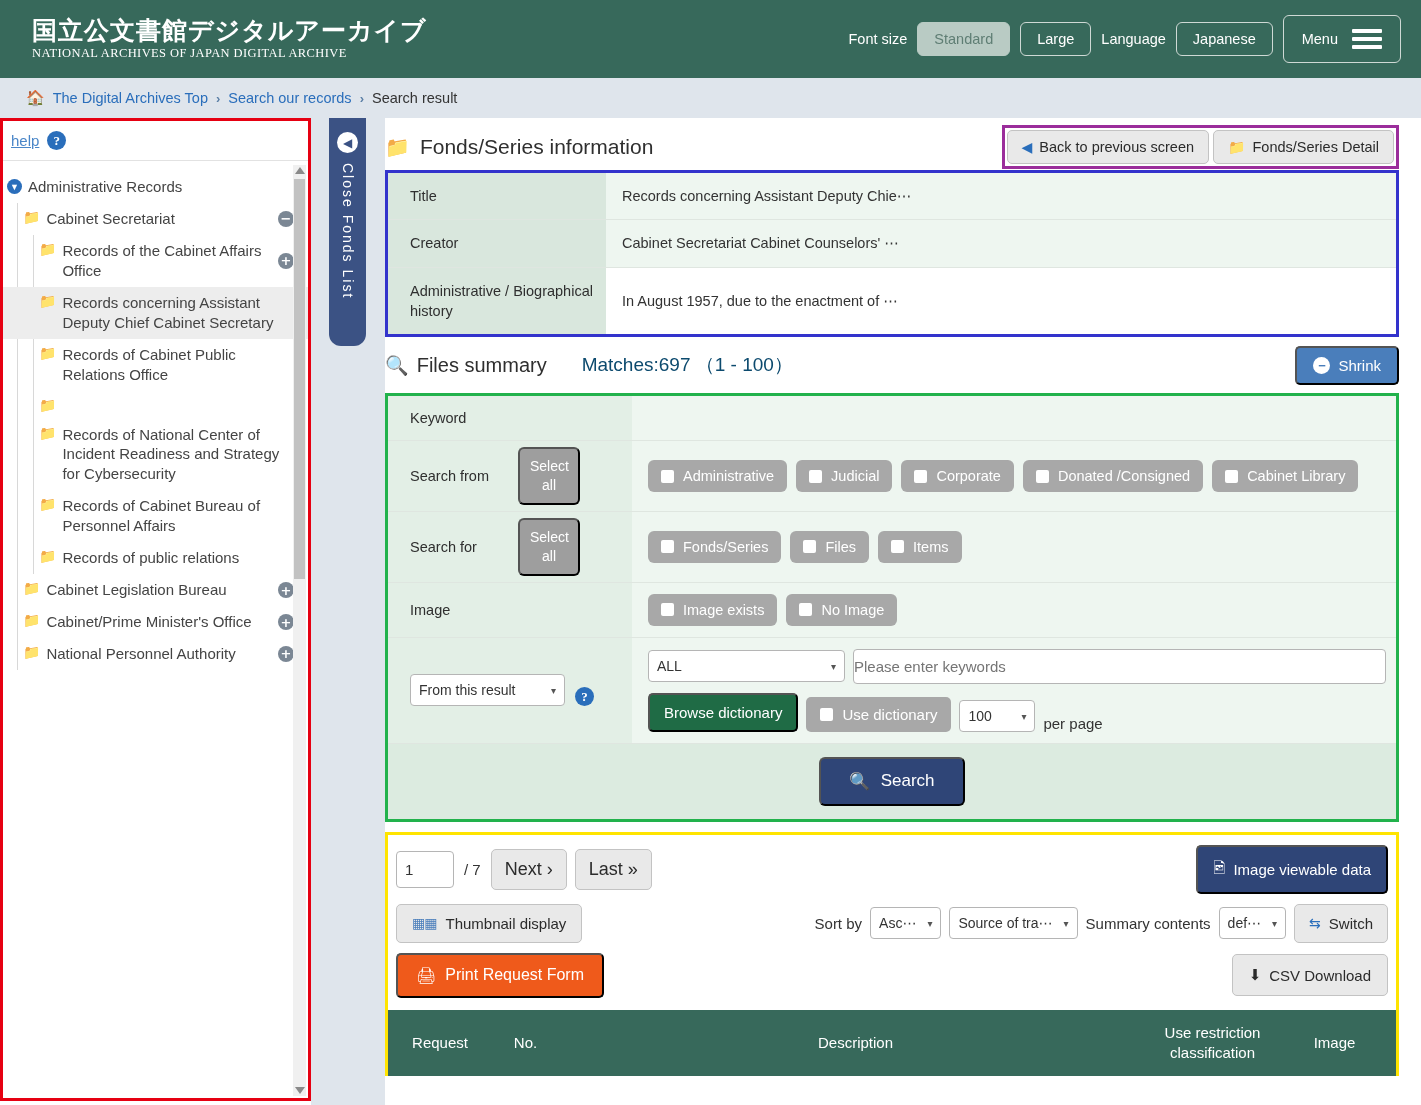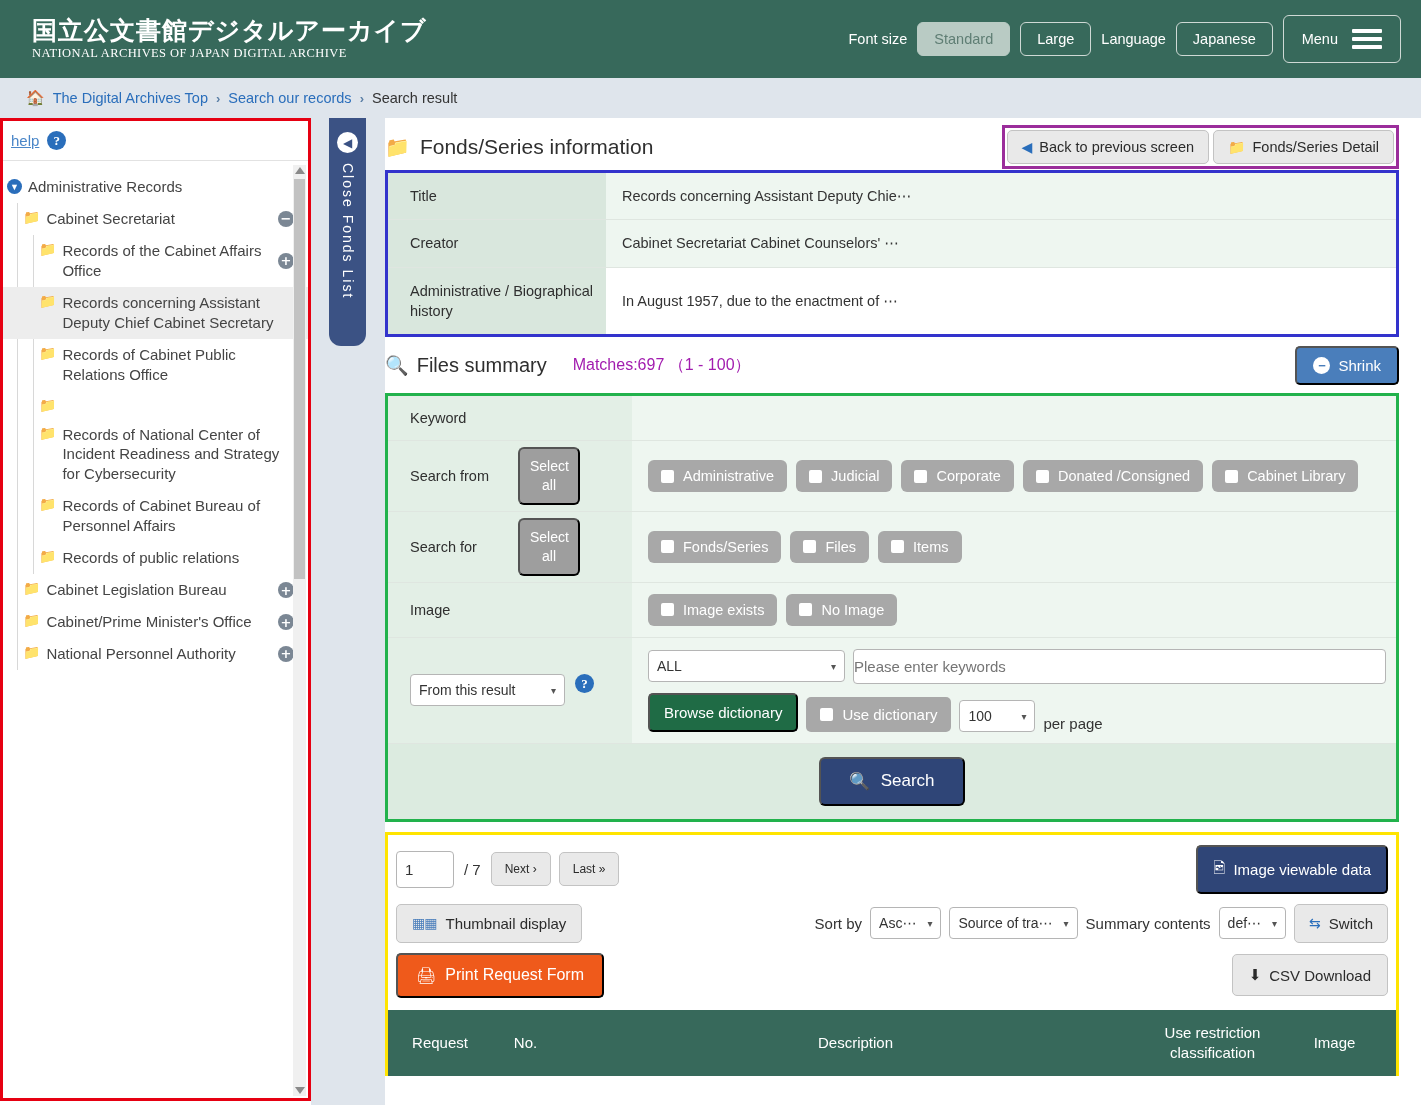--- a/index.html
+++ b/index.html
@@ -142,21 +142,21 @@
   table.info td { padding: 13px 16px; background:#eef6f0; color:#333; }
   table.info tr.alt td { background:#ffffff; }
   table.info tr.alt th { background:#d9e7dd; }
   .hlink { color:#2a6ebb; text-decoration:none; }
   .hfld { color:#4a4a4a; font-size:13px; margin-right:3px; }
 
   
   .fs-head { display:flex; align-items:center; height: 56px; }
   .fs-title { font-size: 20px; color:#2f2f2f; display:flex; align-items:center; gap:8px; }
   .fs-title .mag { color:#37695b; font-size:19px; font-weight:bold; }
-  .fs-matches { margin-left:26px; font-size:16px; color:#a21caf; }
+  .fs-matches { margin-left:35px; font-size:19px; color:#0c4a6e; }
   .shrink-btn {
     margin-left:auto; background:#4a7ebb; color:#fff; border-radius:5px;
     font-size:15px; padding: 9px 16px; display:flex; align-items:center; gap:8px;
   }
   .shrink-btn .minus {
     width:17px; height:17px; border-radius:50%; background:#fff; color:#4a7ebb;
     font-size:13px; font-weight:bold; display:flex; align-items:center; justify-content:center; line-height:1;
   }
 
   
@@ -172,21 +172,21 @@
     padding: 8px 10px; width: 62px; line-height:1.35; margin: 6px 0;
   }
   .rcell { background:#eef6f0; padding: 11px 10px 11px 16px; }
   .chipwrap { display:flex; flex-wrap:wrap; gap: 9px; }
   .chip {
     background:#a8a8a8; color:#fff; border-radius:6px; font-size:14.5px;
     padding: 8px 13px; display:inline-flex; align-items:center; gap:9px;
   }
   .cbx { width:13px; height:13px; background:#fff; border-radius:2px; display:inline-block; }
   .row-kw .lcell { background:#e3efe6; }
-  .selrow { display:flex; align-items:flex-start; gap:10px; padding: 12px 0 12px 22px; }
+  .selrow { display:flex; align-items:flex-end; gap:10px; padding: 12px 0 12px 22px; }
   .fsel {
     border:1px solid #b5b5b5; border-radius:4px; background:#fff; font-size:14px;
     padding: 7px 24px 7px 8px; color:#333; position:relative; min-width:155px;
   }
   .caret {
     position:absolute; right:8px; top:50%; transform:translateY(-50%);
     font-size:10px; color:#555;
   }
   .kwrow1 { display:flex; gap: 8px; align-items:center; }
   .kwrow2 { display:flex; gap: 8px; align-items:flex-end; margin-top: 9px; }
@@ -214,21 +214,21 @@
   .results { border:3px solid #ffe400; border-bottom:none; margin-top: 10px; padding: 6px 0 0 0; }
   .res-tools { padding: 4px 8px 0 8px; }
   .rowA { display:flex; align-items:center; gap:8px; }
   .pagenum-in {
     width: 58px; border:1px solid #b5b5b5; border-radius:4px; padding: 9px 8px;
     font-size:15px; color:#333; background:#fff;
   }
   .of7 { font-size:15px; color:#333; margin: 0 2px; }
   .pg-btn {
     background:#e9e9e9; border:1px solid #c3c3c3; border-radius:5px;
-    font-size:12px; padding: 9px 13px; color:#2b2b2b;
+    font-size:18px; padding: 9px 13px; color:#2b2b2b;
   }
   .img-view-btn {
     margin-left:auto; background:#2f4577; color:#fff; border-radius:5px;
     font-size:15px; padding: 10px 15px; display:flex; align-items:center; gap:8px;
   }
   .rowB { display:flex; align-items:center; gap:8px; margin-top:10px; }
   .thumb-btn {
     background:#e9e9e9; border:1px solid #c3c3c3; border-radius:5px;
     font-size:15px; padding: 10px 15px; color:#2b2b2b; display:flex; align-items:center; gap:9px;
   }

